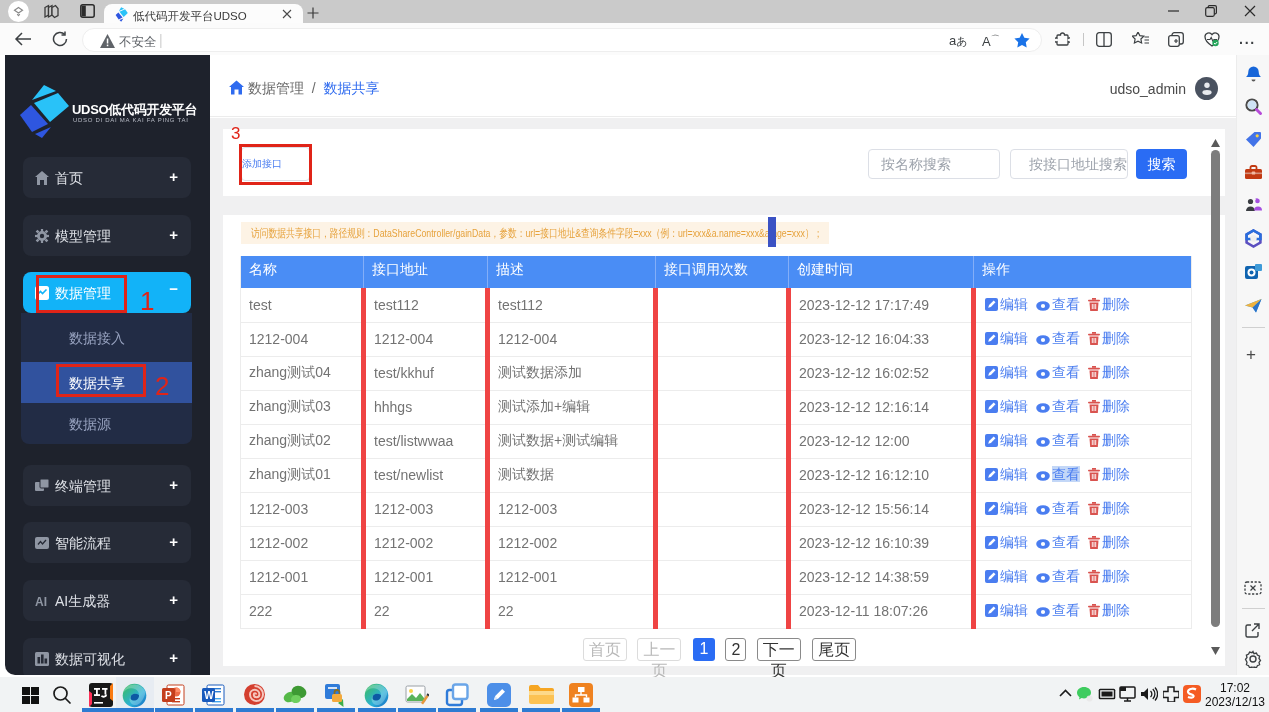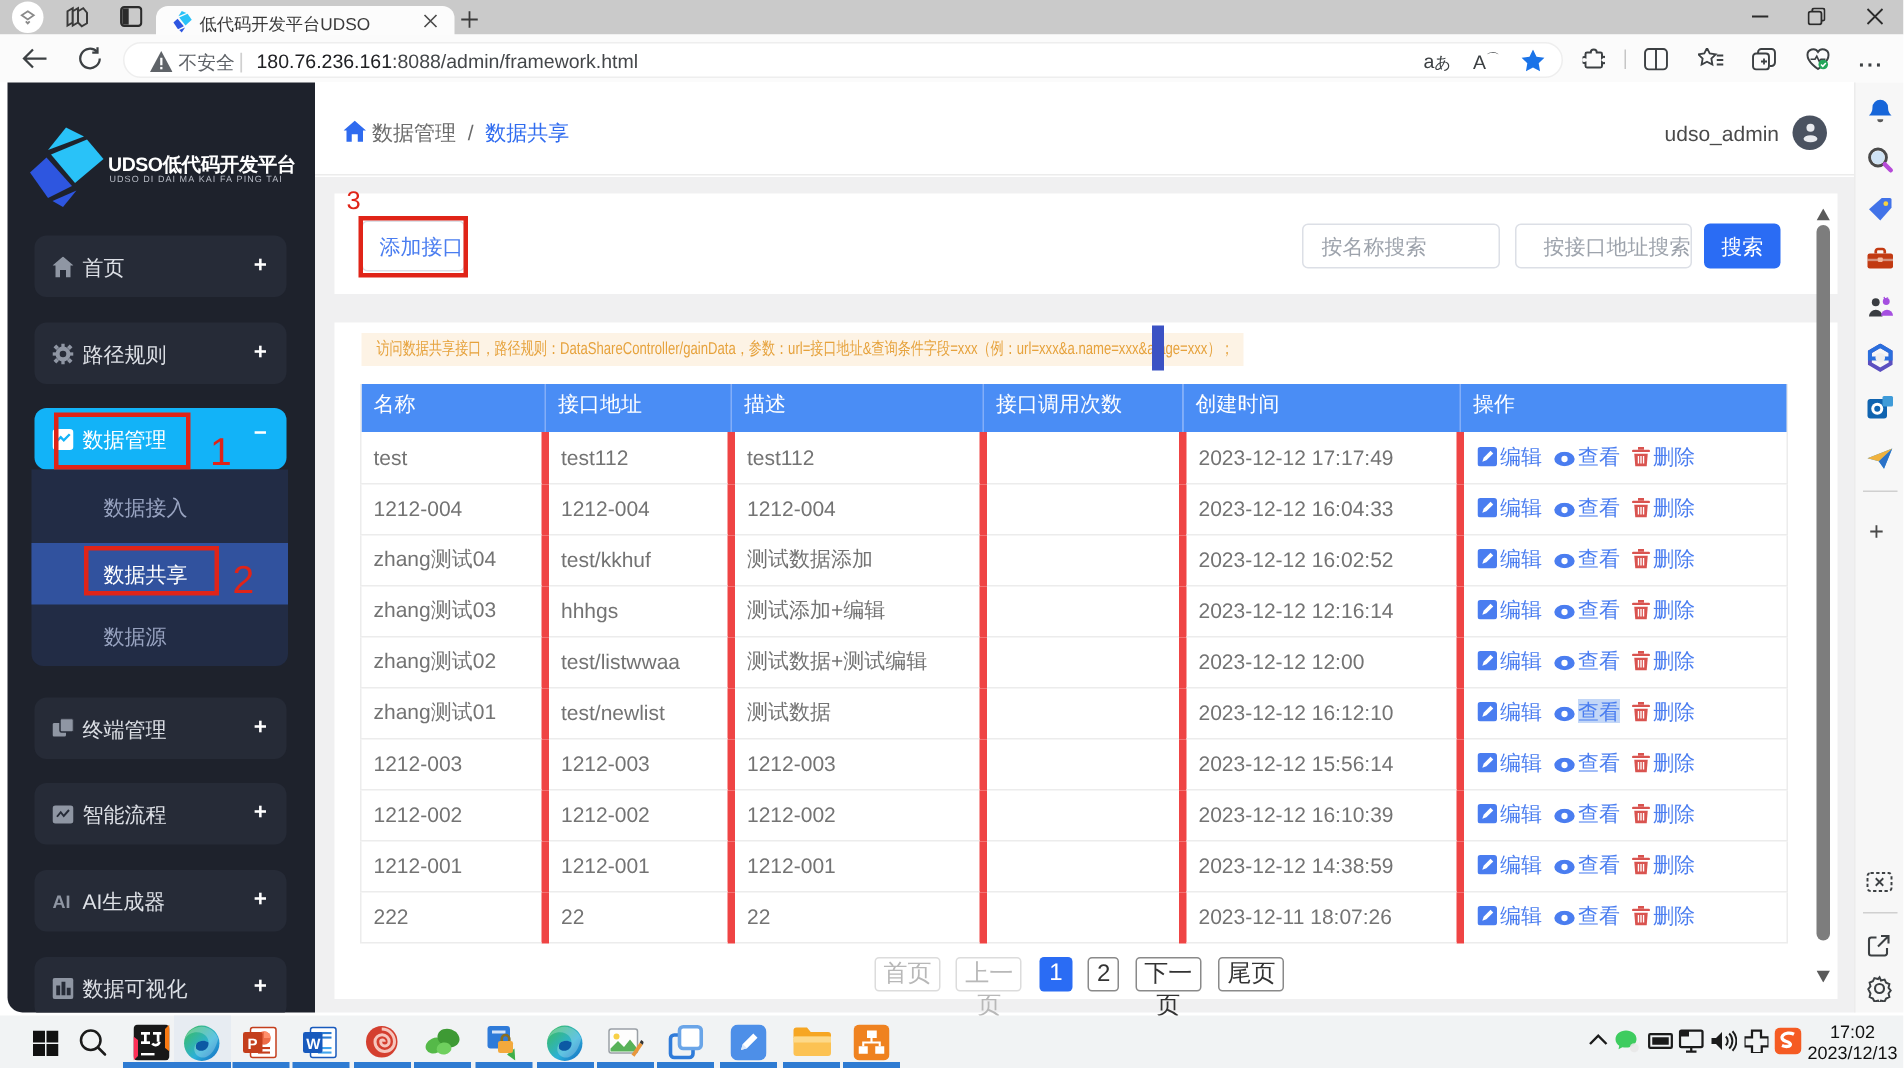--- a/index.html
+++ b/index.html
@@ -41,21 +41,21 @@
 #sub-active { top:49px; background:#31529e; }
 #sub-active span { color:#fff; }
 
 
 #crumb { position:absolute; left:248px; top:80px; font-size:14px; color:#6b6b6b; }
 #crumb .blue { color:#2f6bef; }
 #user { position:absolute; right:83px; top:81px; font-size:14px; color:#4a4a4a; }
 #avatar { position:absolute; left:1195px; top:77px; width:23px; height:23px; border-radius:50%; background:#4a5260; }
 
 
-#addbtn { position:absolute; left:241px; top:147px; width:69px; height:34px; background:#fff; border:1px solid #dcdfe6; border-radius:4px; color:#4a7df0; font-size:14px; text-align:right; line-height:32px; }
+#addbtn { position:absolute; left:241px; top:147px; width:69px; height:34px; background:#fff; border:1px solid #dcdfe6; border-radius:4px; color:#4a7df0; font-size:10px; text-align:left; line-height:32px; }
 .sinput { position:absolute; top:149px; height:30px; background:#fff; border:1px solid #dcdfe6; border-radius:4px; font-size:14px; color:#9da3ac; line-height:28px; padding-left:12px; }
 #searchbtn { position:absolute; left:1136px; top:149px; width:51px; height:30px; background:#2a6cf4; border-radius:4px; color:#fff; font-size:14px; text-align:center; line-height:30px; }
 
 
 #notice { position:absolute; left:241px; top:222px; width:588px; height:22px; background:#fdf3e5; color:#e6a23c; font-size:11.5px; line-height:22px; padding-left:10px; white-space:nowrap; overflow:hidden; }
 #imecur { position:absolute; left:768px; top:217px; width:8px; height:30px; background:#3b52c4; }
 
 
 #dtable { position:absolute; left:240px; top:256px; }
 table.grid { border-collapse:collapse; table-layout:fixed; width:951px; font-size:14px; border-left:1px solid #ececec; border-right:1px solid #ececec; }
@@ -140,21 +140,20 @@
     <path d="M13 0.5V4H9.5" fill="none" stroke="#3c4043" stroke-width="1.5"></path>
   </svg>
 <div id="pill">
   <svg class="warn" style="position:absolute;left:17px;top:4.5px;" width="15" height="14" viewBox="0 0 15 14">
       <path d="M7.5 0L15 14H0Z" fill="#5f6368"></path>
       <rect x="6.8" y="4.5" width="1.5" height="5" fill="#fff"></rect>
       <rect x="6.8" y="10.6" width="1.5" height="1.6" fill="#fff"></rect>
     </svg>
   <span class="ns">不安全</span>
   <span class="sep">|</span>
-  <span class="url">180.76.236.161<span>:8088/admin/framework.html</span></span>
   <span style="position:absolute;left:866px;top:4px;font-size:13px;color:#3c4043;">a<span style="font-size:11px;">あ</span></span>
   <span style="position:absolute;left:899px;top:4px;font-size:13px;color:#3c4043;">A<span style="font-size:9px;vertical-align:4px;">⌒</span></span>
   <svg style="position:absolute;left:931px;top:4px;" width="16" height="15" viewBox="0 0 16 15">
       <path d="M8 0l2.35 4.76L15.6 5.5l-3.8 3.7.9 5.23L8 11.96l-4.7 2.47.9-5.23L.4 5.5l5.25-.74z" fill="#1a73e8"></path>
     </svg>
 </div>
 <svg class="cicon" style="position:absolute;left:1055px;top:32px;" width="15" height="15" viewBox="0 0 15 15">
     <path d="M7.5 1a2 2 0 0 1 2 2h2.5a1 1 0 0 1 1 1v2.5a2 2 0 1 1 0 3V12a1 1 0 0 1-1 1H3a1 1 0 0 1-1-1V9.8a2 2 0 1 1 0-3.6V4a1 1 0 0 1 1-1h2.5a2 2 0 0 1 2-2z" fill="none" stroke="#3c4043" stroke-width="1.3"></path>
   </svg>
 <div style="position:absolute;left:1083px;top:33px;width:1px;height:13px;background:#c6c6c6;"></div>
@@ -206,21 +205,21 @@
           <rect x="5.9" y="11" width="2.2" height="3"></rect>
           <rect x="0" y="5.9" width="3" height="2.2"></rect>
           <rect x="11" y="5.9" width="3" height="2.2"></rect>
           <rect x="1.2" y="1.2" width="2.6" height="2.6" transform="rotate(45 2.5 2.5)"></rect>
           <rect x="10.2" y="1.2" width="2.6" height="2.6" transform="rotate(45 11.5 2.5)"></rect>
           <rect x="1.2" y="10.2" width="2.6" height="2.6" transform="rotate(45 2.5 11.5)"></rect>
           <rect x="10.2" y="10.2" width="2.6" height="2.6" transform="rotate(45 11.5 11.5)"></rect>
         </g>
         <circle cx="7" cy="7" r="2.2" fill="#262b37"></circle>
       </svg>
-    <span class="txt">路径规则</span>
+    <span class="txt">模型管理</span>
       <span class="plus">+</span>
   </div>
   <div class="mitem" id="m-data" style="top:217px;">
     <svg class="mic" width="14" height="14" viewBox="0 0 14 14">
         <rect x="0" y="0" width="14" height="14" rx="2.5" fill="#fff"></rect>
         <path d="M2.5 8.5l3-3 2 2 4-4" stroke="#12b3f8" stroke-width="1.6" fill="none"></path>
       </svg>
     <span class="txt">数据管理</span>
       <span class="plus" style="top:9px;">−</span>
   </div>

